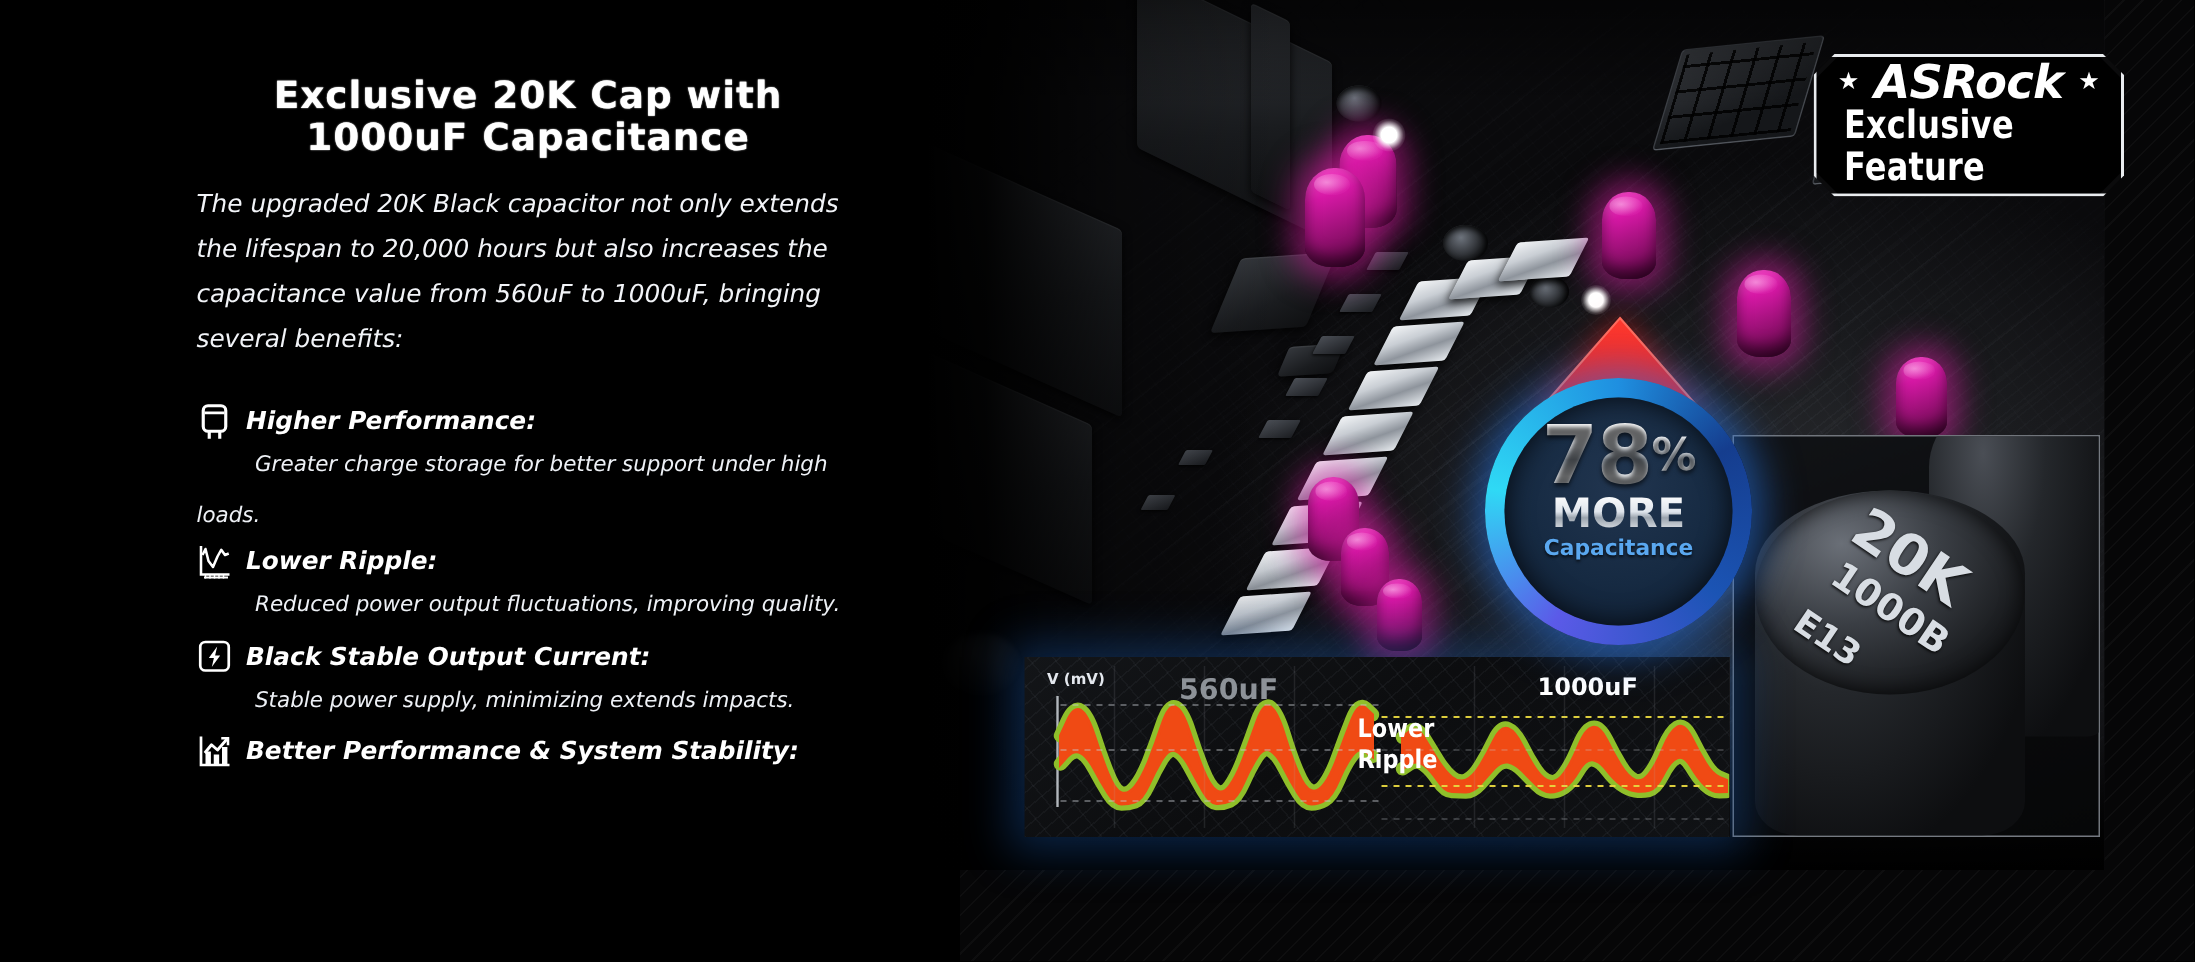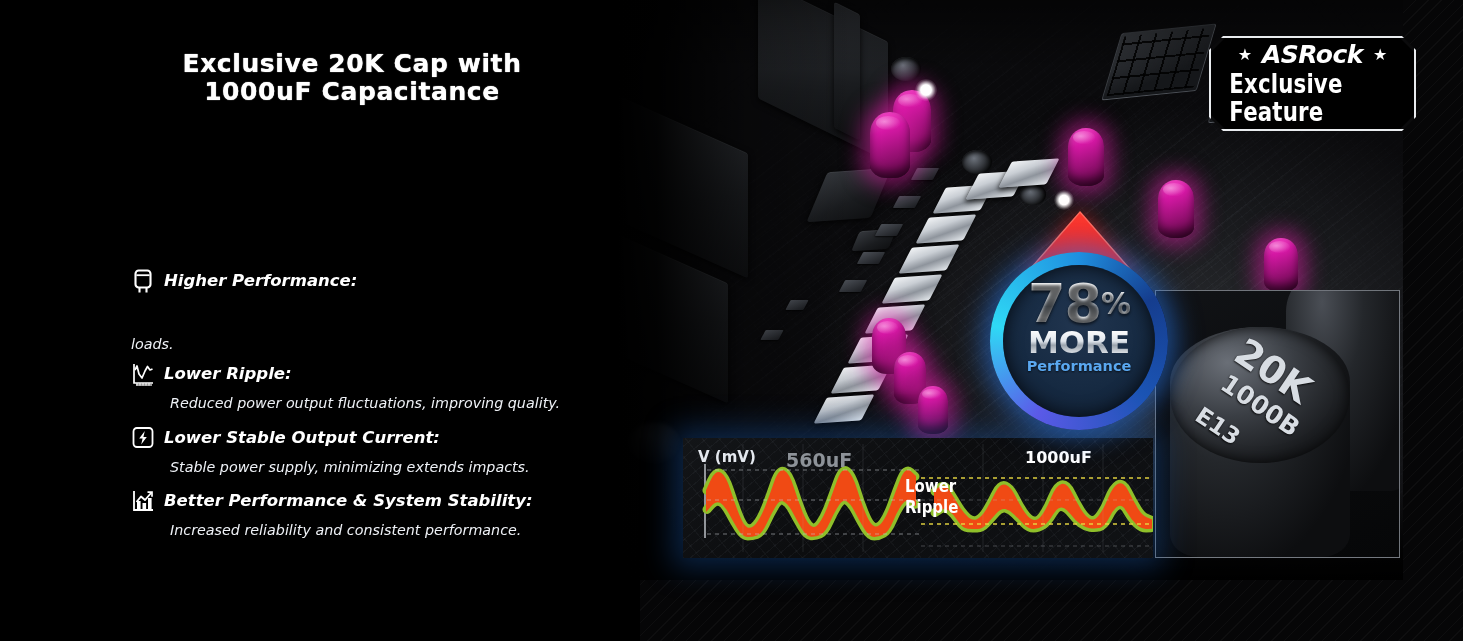--- a/index.html
+++ b/index.html
@@ -207,21 +207,21 @@
     letter-spacing:-1px;
     background:linear-gradient(180deg,#ffffff 0%,#e7ecf2 38%,#9aa3ad 55%,#f4f7fa 78%,#b9c1ca 100%);
     -webkit-background-clip:text; background-clip:text;
     color:transparent;
     text-shadow:0 2px 3px rgba(0,0,0,0.6);
   }
   .n78 .pct { font-size:30px; vertical-align:top; }
   .more {
     margin-top:1px;
     font-family:"DejaVu Sans", sans-serif;
-    font-weight:bold; font-size:31px; line-height:27px;
+    font-weight:bold; font-size:27px; line-height:27px;
     background:linear-gradient(180deg,#ffffff 0%,#dfe5ec 45%,#9aa3ad 60%,#f2f5f8 100%);
     -webkit-background-clip:text; background-clip:text; color:transparent;
   }
   .capword {
     margin-top:2px;
     font-family:"DejaVu Sans", sans-serif;
     font-weight:bold; font-size:14.5px; line-height:16px;
     color:#5aa8f0;
     text-shadow:0 1px 2px rgba(0,0,0,0.7);
   }
@@ -286,21 +286,21 @@
   #asrockInner {
     position:absolute; inset:0;
     background:#000;
     clip-path:polygon(14px 0,calc(100% - 14px) 0,100% 14px,100% calc(100% - 14px),calc(100% - 14px) 100%,14px 100%,0 calc(100% - 14px),0 14px);
   }
   .arRow { display:flex; align-items:center; gap:10px; position:relative; z-index:2; }
   .arStar { color:#ffffff; font-size:16px; line-height:16px; }
   .arBrand {
     font-family:"DejaVu Sans", sans-serif;
     font-weight:bold; font-style:italic;
-    font-size:25px; line-height:26px;
+    font-size:31px; line-height:26px;
     letter-spacing:-0.5px;
     color:#ffffff;
   }
   .arSub {
     position:relative; z-index:2;
     font-family:"DejaVu Sans", sans-serif;
     font-weight:bold;
     font-size:26px; line-height:28px;
     color:#ffffff;
     transform:scaleX(0.82);
@@ -384,21 +384,21 @@
   <polygon points="60,2 116,66 88,66 88,124 32,124 32,66 4,66" fill="url(#agrad)" stroke="#ff6b5c" stroke-width="1.4"></polygon>
 </svg>
 
 <div id="badge78">
   <div class="ring"></div>
   <div class="inner"></div>
 </div>
 <div id="badge78txt">
   <div class="n78"><span>78</span><span class="pct">%</span></div>
   <div class="more">MORE</div>
-  <div class="capword">Performance</div>
+  <div class="capword">Capacitance</div>
 </div>
 
 <div id="capPhoto">
   <div class="capBody" style="left:130px;top:-30px;width:120px;height:230px;border-radius:50% 50% 12% 12%/22% 22% 8% 8%;"></div>
   <div class="capBody" style="left:14px;top:36px;width:180px;height:230px;border-radius:50% 50% 16% 16%/24% 24% 10% 10%;"></div>
   <div class="capTop" style="left:14px;top:36px;width:180px;height:136px;"></div>
   <div class="capMark" style="left:76px;top:58px;font-size:38px;transform:rotate(34deg);">20K</div>
   <div class="capMark" style="left:60px;top:100px;font-size:25px;transform:rotate(34deg);">1000B</div>
   <div class="capMark" style="left:38px;top:122px;font-size:23px;transform:rotate(34deg);">E13</div>
 </div>
@@ -420,21 +420,21 @@
       <line x1="238" y1="86" x2="468" y2="86" stroke="#e8d840" stroke-width="1.4" stroke-dasharray="4 4" opacity="0.95"></line>
       <line x1="238" y1="62" x2="468" y2="62" stroke="#c8ccd2" stroke-width="1" stroke-dasharray="4 4" opacity="0.3"></line>
       <line x1="238" y1="108" x2="468" y2="108" stroke="#c8ccd2" stroke-width="1" stroke-dasharray="4 4" opacity="0.3"></line>
       <line x1="60" y1="6" x2="60" y2="114" stroke="#aeb4bb" stroke-width="1" opacity="0.13"></line>
       <line x1="120" y1="6" x2="120" y2="114" stroke="#aeb4bb" stroke-width="1" opacity="0.13"></line>
       <line x1="180" y1="6" x2="180" y2="114" stroke="#aeb4bb" stroke-width="1" opacity="0.13"></line>
       <line x1="300" y1="6" x2="300" y2="114" stroke="#aeb4bb" stroke-width="1" opacity="0.13"></line>
       <line x1="360" y1="6" x2="360" y2="114" stroke="#aeb4bb" stroke-width="1" opacity="0.13"></line>
       <line x1="420" y1="6" x2="420" y2="114" stroke="#aeb4bb" stroke-width="1" opacity="0.13"></line>
     </svg>
-  <div class="rlabel" style="left:15px;top:10px;font-size:15px;color:#e4e8ee;text-align:right;">V (mV)</div>
+  <div class="rlabel" style="left:15px;top:10px;font-size:10px;color:#e4e8ee;text-align:right;">V (mV)</div>
   <div class="rlabel" style="left:103px;top:11px;font-size:19px;color:#8d9298;">560uF</div>
   <div class="rlabel" style="left:342px;top:10px;font-size:16px;color:#ffffff;">1000uF</div>
   <div class="rlabel" style="left:222px;top:38px;font-size:17px;line-height:21px;color:#ffffff;transform:scaleX(0.88);transform-origin:left top;text-align:left;">
     
     <span id="annoA">Lower</span><br>
     <span id="annoB">Ripple</span>
   </div>
 </div>
 
 <div id="asrock">
@@ -442,30 +442,32 @@
   <div class="arRow">
     <span class="arStar">★</span>
     <span class="arBrand">ASRock</span>
     <span class="arStar">★</span>
   </div>
   <div class="arSub">Exclusive Feature</div>
 </div>
 
 <div id="leftcol">
   <div class="hdr">Exclusive 20K Cap with 1000uF Capacitance</div>
+  <div class="intro">The upgraded 20K Black capacitor not only extends the lifespan to 20,000 hours but also increases the capacitance value from 560uF to 1000uF, bringing several benefits:</div>
 
   <div class="feat" style="top:270px;">
     <div class="row">
       <svg class="ficon" viewBox="0 0 24 26">
         <rect x="4.5" y="2.5" width="15" height="17" rx="3.2" fill="none" stroke="#fff" stroke-width="2.1"></rect>
         <path d="M5.4 7.2 H18.6" stroke="#fff" stroke-width="1.8"></path>
         <path d="M8.5 19.5 V24.5 M15.5 19.5 V24.5" stroke="#fff" stroke-width="2.1"></path>
       </svg>
       <div class="ftitle">Higher Performance:</div>
     </div>
+    <div class="fdesc indent" style="margin-top:6px;">Greater charge storage for better support under high</div>
     <div class="fdesc wrapfix" style="position:absolute;left:0px;top:64px;">loads.</div>
   </div>
 
   <div class="feat" style="top:363px;">
     <div class="row">
       <svg class="ficon" viewBox="0 0 24 26">
         <path d="M3 3 V22 H22" stroke="#fff" stroke-width="1.7" fill="none"></path>
         <path d="M4 9 L6 5 L8 13 L11 17 L14 10 L16.5 5.5 L19 9 L21.5 8" stroke="#fff" stroke-width="1.7" fill="none" stroke-linejoin="round"></path>
         <path d="M5 24 H21" stroke="#fff" stroke-width="1.2"></path>
         <path d="M6 22 V24.6 M9 22 V24.6 M12 22 V24.6 M15 22 V24.6 M18 22 V24.6" stroke="#fff" stroke-width="1"></path>
@@ -474,32 +476,31 @@
     </div>
     <div class="fdesc indent" style="margin-top:6px;">Reduced power output fluctuations, improving quality.</div>
   </div>
 
   <div class="feat" style="top:427px;">
     <div class="row">
       <svg class="ficon" viewBox="0 0 24 26">
         <rect x="2.5" y="3" width="19" height="19" rx="3.4" fill="none" stroke="#fff" stroke-width="1.8"></rect>
         <path d="M13.8 6 L8.2 13.6 H11.6 L10.2 19.6 L15.8 12 H12.4 Z" fill="#fff"></path>
       </svg>
-      <div class="ftitle">Lower Stable Output Current:</div>
+      <div class="ftitle">Black Stable Output Current:</div>
     </div>
     <div class="fdesc indent" style="margin-top:6px;">Stable power supply, minimizing extends impacts.</div>
   </div>
 
   <div class="feat" style="top:490px;">
     <div class="row">
       <svg class="ficon" viewBox="0 0 24 26">
         <path d="M3 3 V22 H22" stroke="#fff" stroke-width="1.8" fill="none"></path>
         <rect x="6" y="13" width="3.6" height="9" fill="#fff"></rect>
         <rect x="11.5" y="15" width="3.6" height="7" fill="#fff"></rect>
         <rect x="17" y="10" width="3.6" height="12" fill="#fff"></rect>
         <path d="M5.5 14 L10 8.5 L14 12 L20.5 4.5" stroke="#fff" stroke-width="1.9" fill="none" stroke-linejoin="round"></path>
         <path d="M16.5 4.2 H21 V8.8" stroke="#fff" stroke-width="1.7" fill="none"></path>
       </svg>
       <div class="ftitle">Better Performance &amp; System Stability:</div>
     </div>
-    <div class="fdesc indent" style="margin-top:6px;">Increased reliability and consistent performance.</div>
   </div>
 </div>
 
 </body></html>

